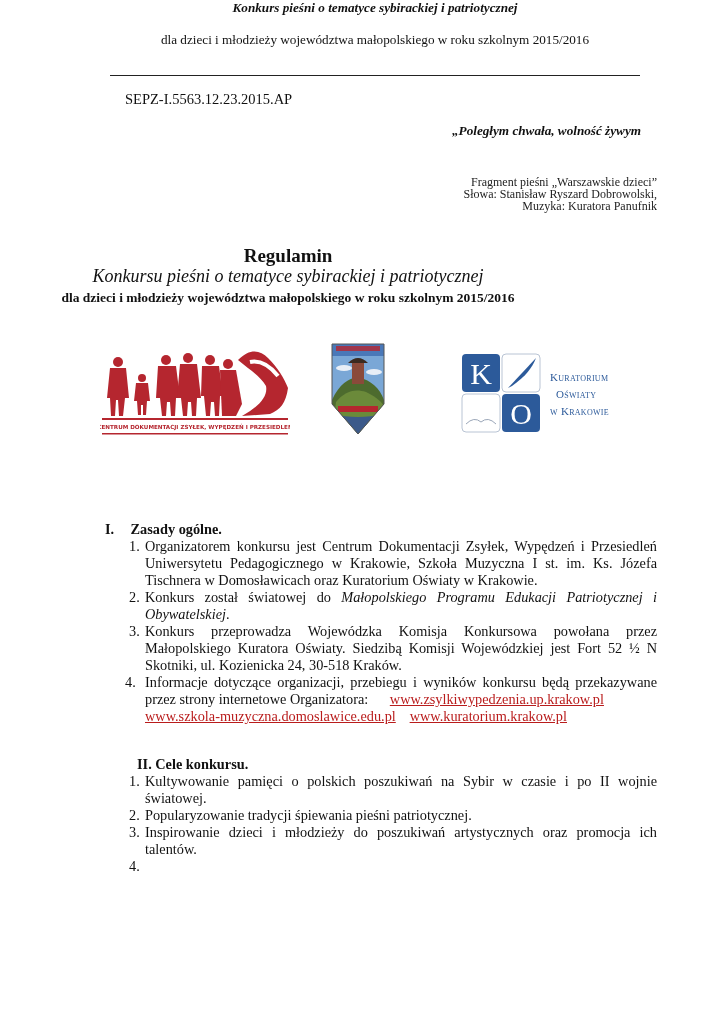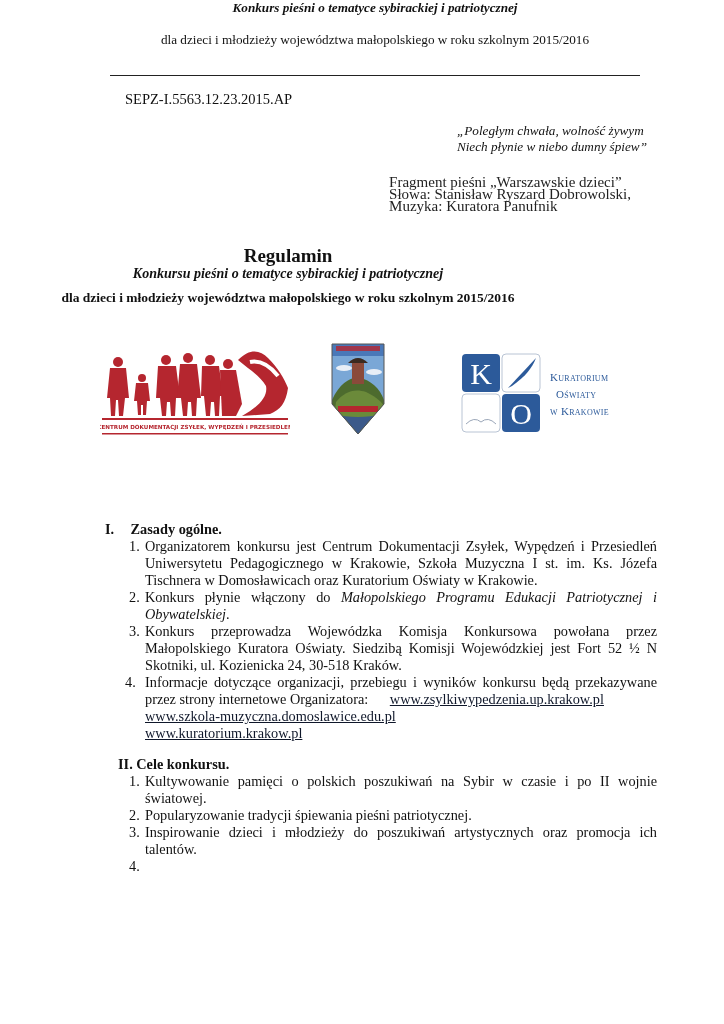--- a/index.html
+++ b/index.html
@@ -6,55 +6,54 @@
   body {
     width: 724px; height: 1024px; position: relative; overflow: hidden;
     font-family: "Liberation Serif", "DejaVu Serif", serif; color: #111;
   }
   .abs { position: absolute; }
   .hdr { left: 110px; width: 530px; text-align: center; font-size: 13.2px; line-height: 15px; }
   .hdr-title { top: 0; font-style: italic; font-weight: bold; }
   .hdr-sub { top: 32px; }
   .hdr-rule { left: 110px; top: 75px; width: 530px; height: 0; border-top: 1.2px solid #222; }
   .ref { left: 107px; top: 91px; font-size: 14.5px; margin-left: 18px; }
-  .motto { right: 77px; top: 123px; text-align: left; font-style: italic; font-weight: normal; font-size: 13.2px; line-height: 16px; }
-  .credits { right: 93px; top: 176px; font-size: 15px; line-height: 12px; color: #222; }
+  .motto { right: 83px; top: 123px; text-align: center; font-style: italic; font-weight: bold; font-size: 13.2px; line-height: 16px; }
+  .credits { right: 67px; top: 176px; text-align: right; font-size: 12px; line-height: 12px; color: #222; }
   .title { left: 0; width: 576px; text-align: center; }
   .t1 { top: 245px; font-size: 19px; font-weight: bold; }
-  .t2 { top: 266px; font-size: 14px; font-weight: bold; font-style: italic; }
+  .t2 { top: 266px; font-size: 18px; font-weight: normal; font-style: italic; }
   .t3 { top: 290px; font-size: 13.5px; font-weight: bold; }
 
   .logo1 { left: 100px; top: 348px; width: 190px; height: 90px; }
   .logo2 { left: 330px; top: 342px; width: 56px; height: 94px; }
   .logo3 { left: 460px; top: 350px; width: 170px; height: 88px; }
 
   .section { left: 105px; width: 552px; font-size: 14.3px; line-height: 17px; }
   .sec-head { font-weight: bold; }
   .sec-num { display: inline-block; width: 22px; }
   ol { margin: 0; padding: 0; list-style: none; }
   li { position: relative; padding-left: 0; margin: 0; text-align: justify; }
   .num { position: absolute; left: -16px; }
   .s1 ol { margin-left: 40px; margin-right: 0; }
   .s2 ol { margin-left: 40px; }
-  a { color: #0f172a; text-decoration: underline; }
+  a { color: #b91c1c; text-decoration: underline; }
   .i { font-style: italic; }
-  .links-row { display: flex; justify-content: space-between; flex-direction: column; }
+  .links-row { display: flex; justify-content: space-between; }
 </style>
 </head>
 <body>
 
 <div class="abs hdr hdr-title">Konkurs pieśni o tematyce sybirackiej i patriotycznej</div>
 <div class="abs hdr hdr-sub">dla dzieci i młodzieży województwa małopolskiego w roku szkolnym 2015/2016</div>
 <div class="abs hdr-rule"></div>
 
 <div class="abs ref">SEPZ-I.5563.12.23.2015.AP</div>
 
 <div class="abs motto">
   <div>„Poległym chwała, wolność żywym</div>
-  <div>Niech płynie w niebo dumny śpiew”</div>
 </div>
 
 <div class="abs credits">
   <div>Fragment pieśni „Warszawskie dzieci”</div>
   <div>Słowa: Stanisław Ryszard Dobrowolski,</div>
   <div>Muzyka: Kuratora Panufnik</div>
 </div>
 
 <div class="abs title t1">Regulamin</div>
 <div class="abs title t2">Konkursu pieśni o tematyce sybirackiej i patriotycznej</div>
@@ -134,40 +133,40 @@
     <span class="sec-num">I.</span>
     <span>Zasady ogólne.</span>
   </div>
   <ol>
     <li>
       <span class="num">1.</span>
       <span>Organizatorem konkursu jest Centrum Dokumentacji Zsyłek, Wypędzeń i Przesiedleń Uniwersytetu Pedagogicznego w Krakowie, Szkoła Muzyczna I st. im. Ks. Józefa Tischnera w Domosławicach oraz Kuratorium Oświaty w Krakowie.</span>
     </li>
     <li>
       <span class="num">2.</span>
-      <span>Konkurs płynie włączony do </span><span class="i">Małopolskiego Programu Edukacji Patriotycznej i Obywatelskiej</span><span>.</span>
+      <span>Konkurs został światowej do </span><span class="i">Małopolskiego Programu Edukacji Patriotycznej i Obywatelskiej</span><span>.</span>
     </li>
     <li>
       <span class="num">3.</span>
       <span>Konkurs przeprowadza Wojewódzka Komisja Konkursowa powołana przez Małopolskiego Kuratora Oświaty. Siedzibą Komisji Wojewódzkiej jest Fort 52 ½ N Skotniki, ul. Kozienicka 24, 30-518 Kraków.</span>
     </li>
     <li style="margin-left:-8px; padding-left:8px;">
       <span class="num" style="left:-12px;">4.</span>
       <span>Informacje dotyczące organizacji, przebiegu i wyników konkursu będą przekazywane przez strony internetowe Organizatora:</span>
       <a href="#" style="margin-left:18px;">www.zsylkiwypedzenia.up.krakow.pl</a>
       <div class="links-row" style="padding-right:90px;">
         <a href="#">www.szkola-muzyczna.domoslawice.edu.pl</a>
         <a href="#">www.kuratorium.krakow.pl</a>
       </div>
     </li>
   </ol>
 </div>
 
 <div class="abs section s2" style="top:756px;">
-  <div class="sec-head" style="margin-left:13px;">
+  <div class="sec-head" style="margin-left:32px;">
     <span>II.</span>
     <span>Cele konkursu.</span>
   </div>
   <ol>
     <li>
       <span class="num">1.</span>
       <span>Kultywowanie pamięci o polskich poszukiwań na Sybir w czasie i po II wojnie światowej.</span>
     </li>
     <li>
       <span class="num">2.</span>

